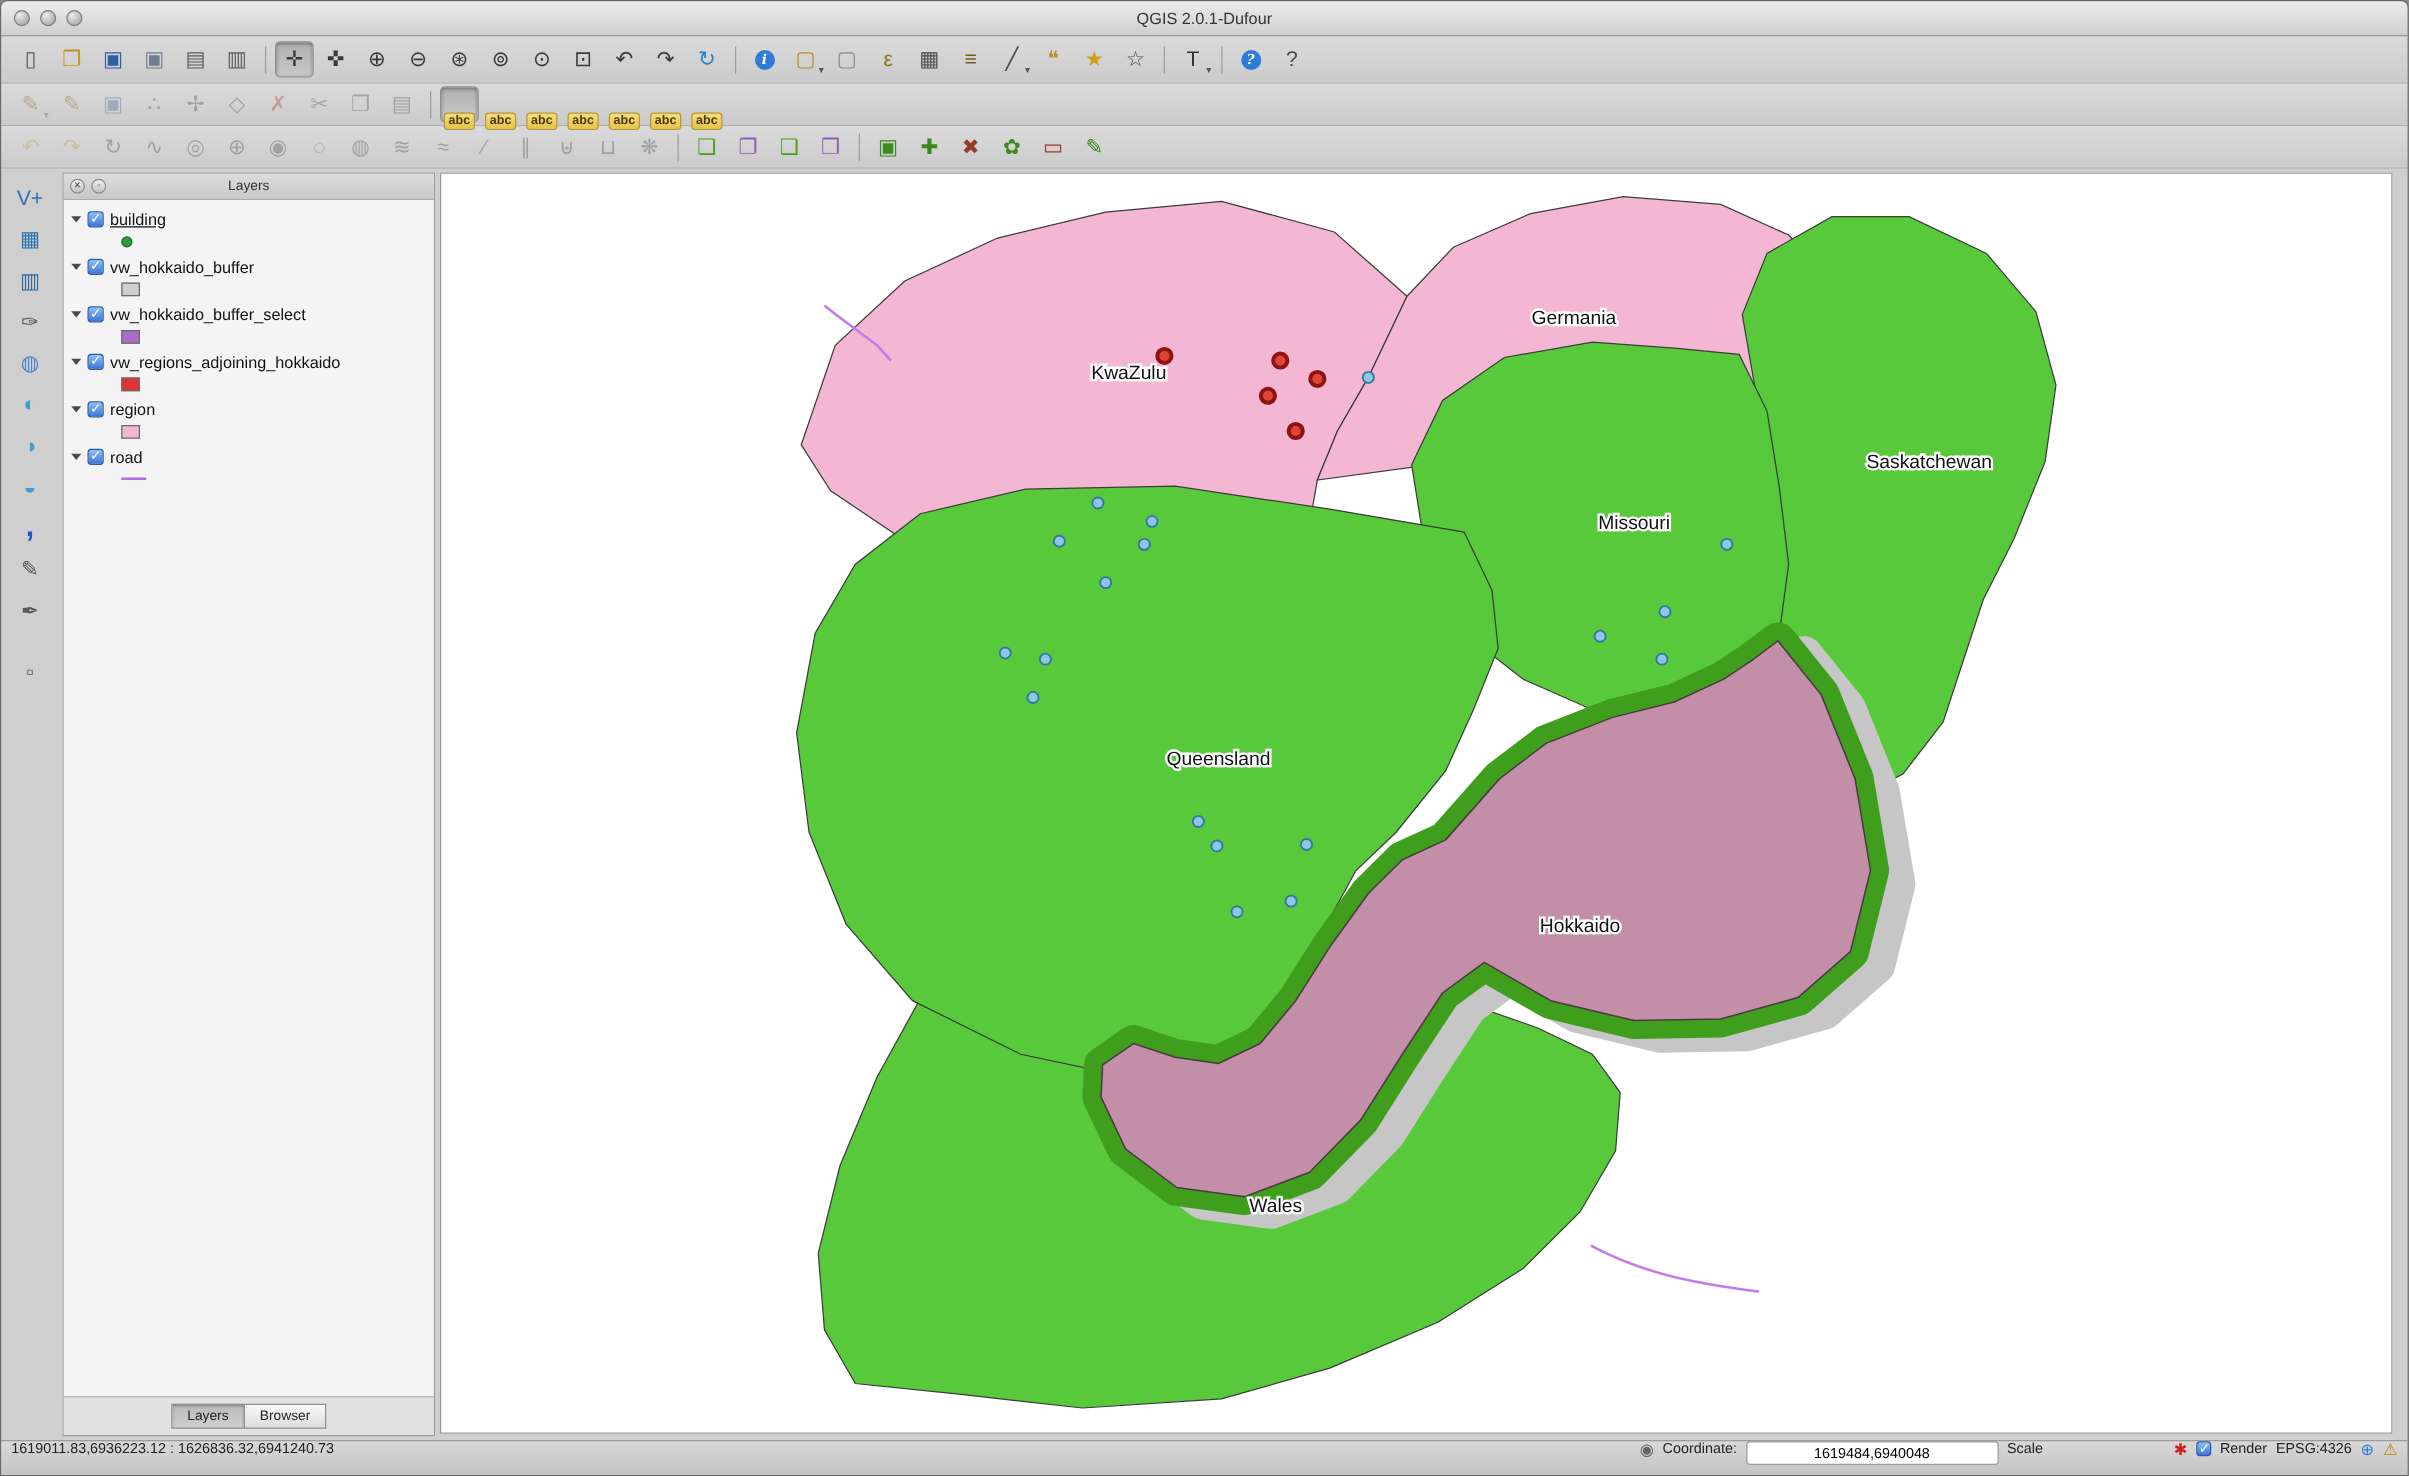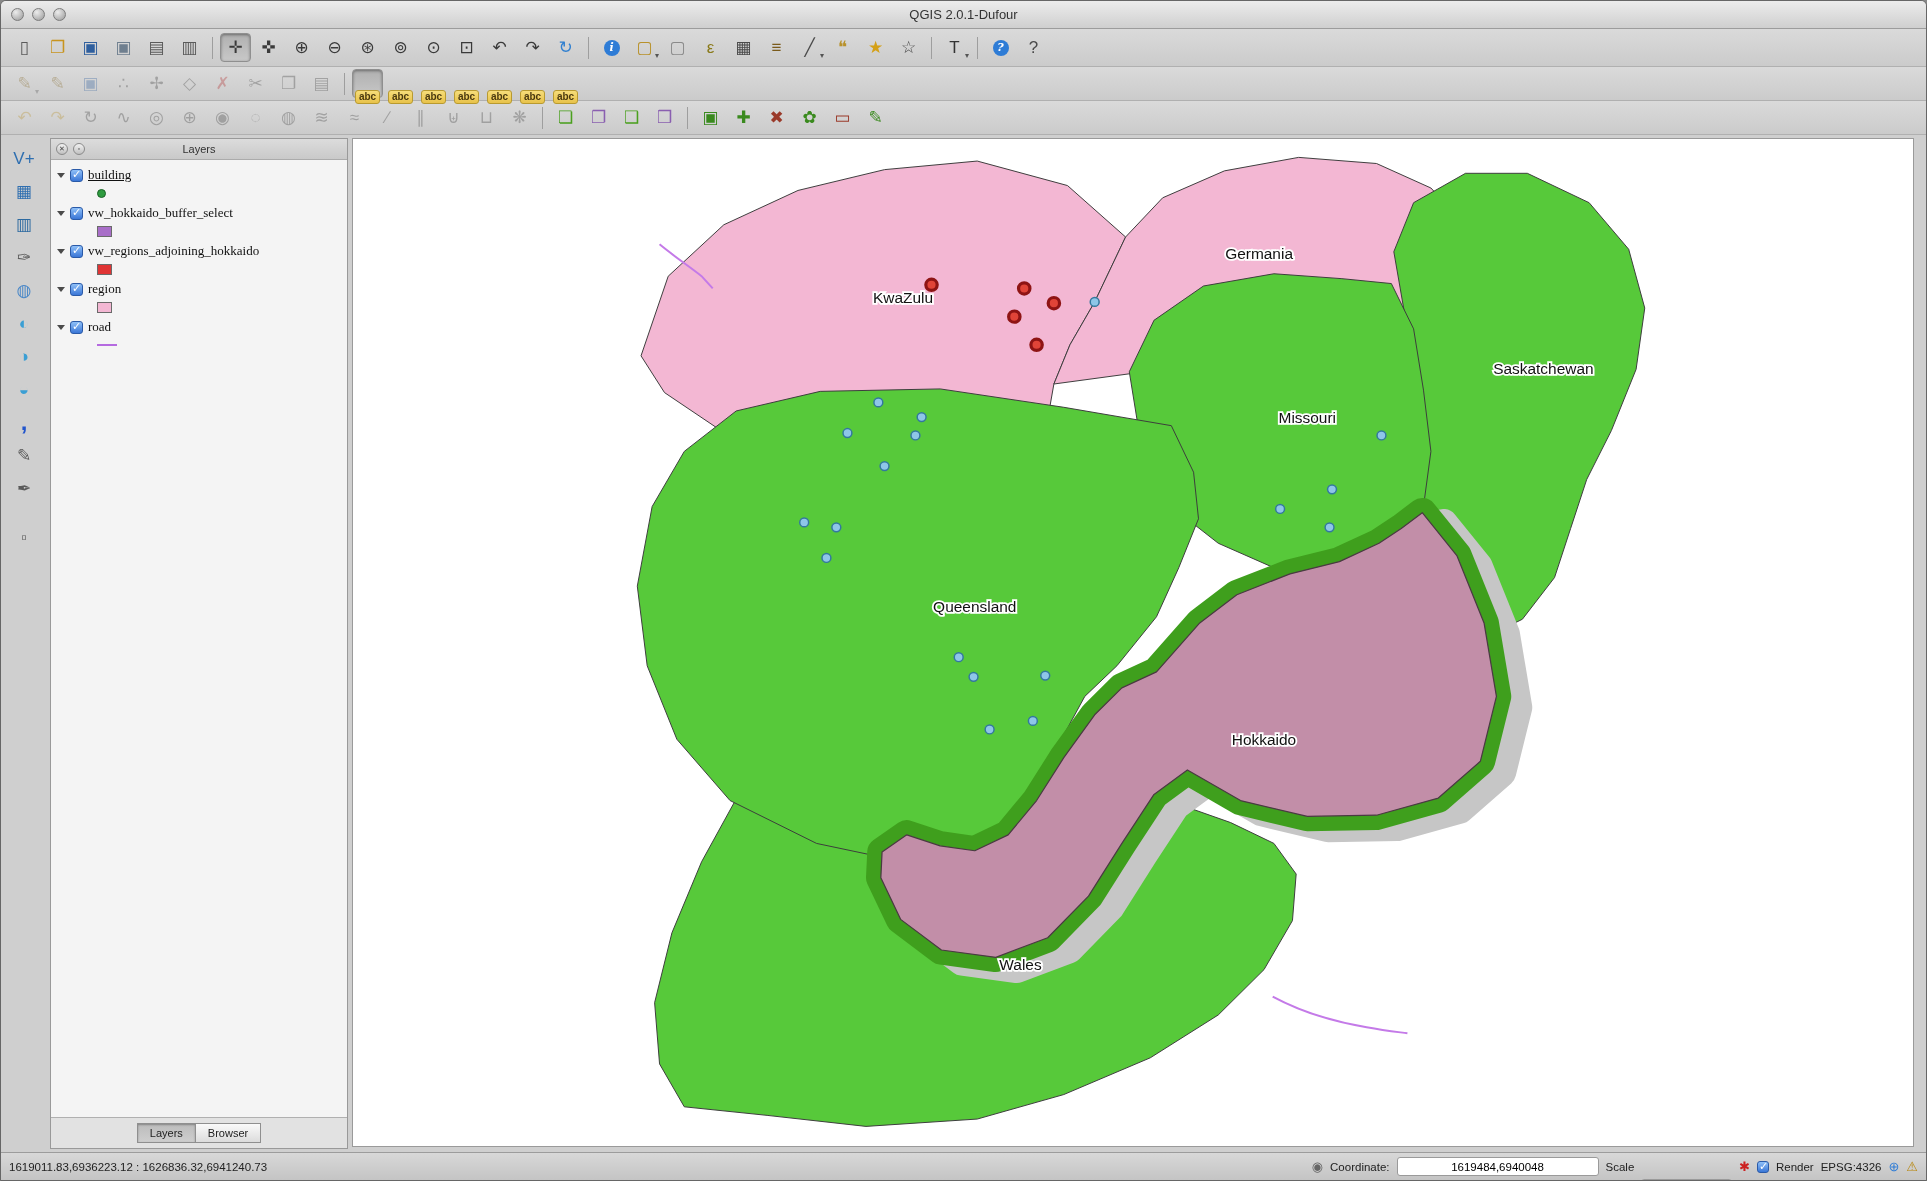--- a/index.html
+++ b/index.html
@@ -38,21 +38,21 @@
   .panel-header{height:20px;flex:0 0 auto;background:linear-gradient(#dcdcdc,#c9c9c9);border-bottom:1px solid #ababab;display:flex;align-items:center;position:relative;}
   .phbtn{width:12px;height:12px;border-radius:50%;background:linear-gradient(#f2f2f2,#c0c0c0);border:1px solid #8a8a8a;font-size:7px;line-height:10px;text-align:center;color:#444;margin-left:5px;box-sizing:border-box;padding:0;}
   .panel-title{position:absolute;left:0;right:0;text-align:center;font-size:11px;color:#333;}
   .panel-body{flex:1 1 auto;background:#f4f4f4;overflow:hidden;padding-top:4px;}
   .layer-block{padding:1px 0;}
   .layer-row{display:flex;align-items:center;height:20px;padding-left:6px;gap:5px;}
   .disclosure{width:0;height:0;border-left:4px solid transparent;border-right:4px solid transparent;border-top:5px solid #4a4a4a;flex:0 0 auto;}
   .cb{width:13px;height:13px;border:1px solid #8a8a8a;border-radius:3px;background:linear-gradient(#fefefe,#e2e2e2);position:relative;box-sizing:border-box;flex:0 0 auto;display:inline-block;}
   .cb.checked{background:linear-gradient(#8fc0f8,#3a76d6);border-color:#2a5aa8;}
   .cb.checked::after{content:"✓";position:absolute;top:-2px;left:1px;font-size:11px;font-weight:bold;color:#fff;}
-  .layer-label{font-size:13px;color:#111;font-family:Liberation Serif, serif;}
+  .layer-label{font-size:13px;color:#111;}
   .layer-label.current{text-decoration:underline;}
   .legend-row{height:16px;display:flex;align-items:center;padding-left:46px;}
   .sw{display:inline-block;box-sizing:border-box;}
   .sw.dot{width:9px;height:9px;border-radius:50%;}
   .sw.poly{width:15px;height:11px;border:1px solid #6a6a6a;}
   .sw-building{background:#2e9b3f;border:1px solid #1c6428;}
   .sw-select{background:#e04438;border:2px solid #8e1414;}
   .sw-buffer{background:#cfcfcf;}
   .sw-distance{background:#4fc32f;}
   .sw-bufsel{background:#a86ec8;}
@@ -63,21 +63,21 @@
   .ptab{font-size:11px;padding:3px 12px;border:1px solid #8f8f8f;background:linear-gradient(#fafafa,#dcdcdc);color:#222;}
   .ptab + .ptab{border-left:none;}
   .ptab.active{background:linear-gradient(#bcbcbc,#cecece);box-shadow:inset 0 1px 2px rgba(0,0,0,.3);}
 
   
   .map-wrap{flex:1 1 auto;position:relative;background:#fff;border:1px solid #9a9a9a;margin:3px 12px 5px 1px;min-width:0;box-sizing:border-box;}
   .map-wrap svg{position:absolute;inset:0;width:100%;height:100%;}
   .maplabel{font-size:12.5px;fill:#111;stroke:#fff;stroke-width:3px;paint-order:stroke;text-anchor:middle;font-family:"Liberation Sans","DejaVu Sans",sans-serif;}
 
   
-  .statusbar{height:27px;flex:0 0 auto;background:linear-gradient(#d8d8d8,#c4c4c4);border-top:1px solid #9c9c9c;display:flex;align-items:center;font-size:11.5px;color:#222;padding:0 8px;gap:7px;}
+  .statusbar{height:27px;flex:0 0 auto;background:linear-gradient(#d8d8d8,#c4c4c4);border-top:1px solid #9c9c9c;display:flex;align-items:flex-start;font-size:11.5px;color:#222;padding:0 8px;gap:7px;}
   .extent{white-space:nowrap;}
   .spacer{flex:1 1 auto;}
   .coordbox{width:200px;height:17px;border:1px solid #9a9a9a;border-radius:3px;background:#fff;font-size:11.5px;text-align:center;font-family:inherit;padding:0;}
   .scalecombo{display:flex;align-items:center;border:1px solid #9a9a9a;border-radius:3px;background:#fff;height:17px;padding-left:6px;margin-top:44px;}
   .combo-arrow{width:16px;height:17px;background:linear-gradient(#8fc0f8,#3a76d6);color:#fff;font-size:9px;display:flex;align-items:center;justify-content:center;margin-left:6px;}
   .combo-arrow::after{content:"▾";}
   .sbico{font-size:13px;line-height:1;background:none;border:none;padding:0;}
   .sb-red{color:#cc2222;}.sb-blue{color:#2e7cd6;}.sb-warn{color:#b8860b;}.sb-gray{color:#666;}
   .cb.small{width:12px;height:12px;}
 </style>
@@ -411,20 +411,30 @@
       <div class="panel-body">
 
       <div class="layer-block">
             <div class="layer-row">
               <span class="disclosure"></span>
               <span class="cb checked"></span>
               <span class="layer-label current">building</span>
             </div>
             <div class="legend-row">
               <span class="sw dot sw-building"></span>
+            </div>
+          </div>
+          <div class="layer-block">
+            <div class="layer-row">
+              <span class="disclosure"></span>
+              <span class="cb checked"></span>
+              <span class="layer-label">vw_hokkaido_buffer</span>
+            </div>
+            <div class="legend-row">
+              <span class="sw poly sw-buffer"></span>
             </div>
           </div>
           <div class="layer-block">
             <div class="layer-row">
               <span class="disclosure"></span>
               <span class="cb checked"></span>
               <span class="layer-label">vw_hokkaido_buffer_select</span>
             </div>
             <div class="legend-row">
               <span class="sw poly sw-bufsel"></span>

